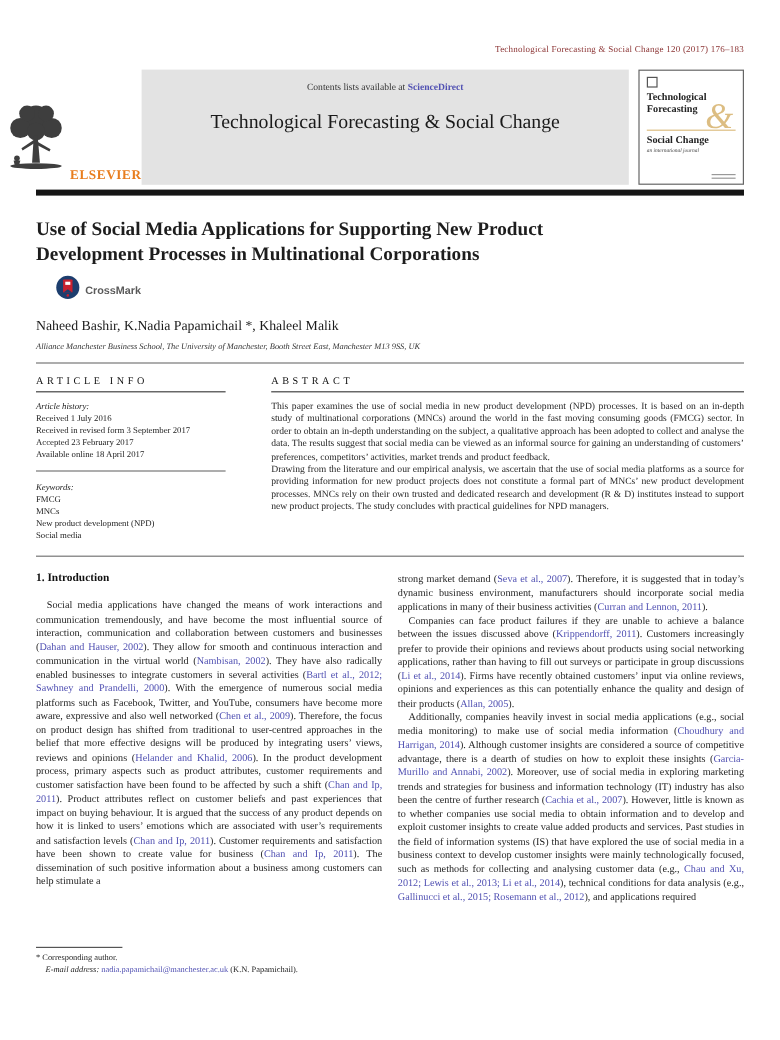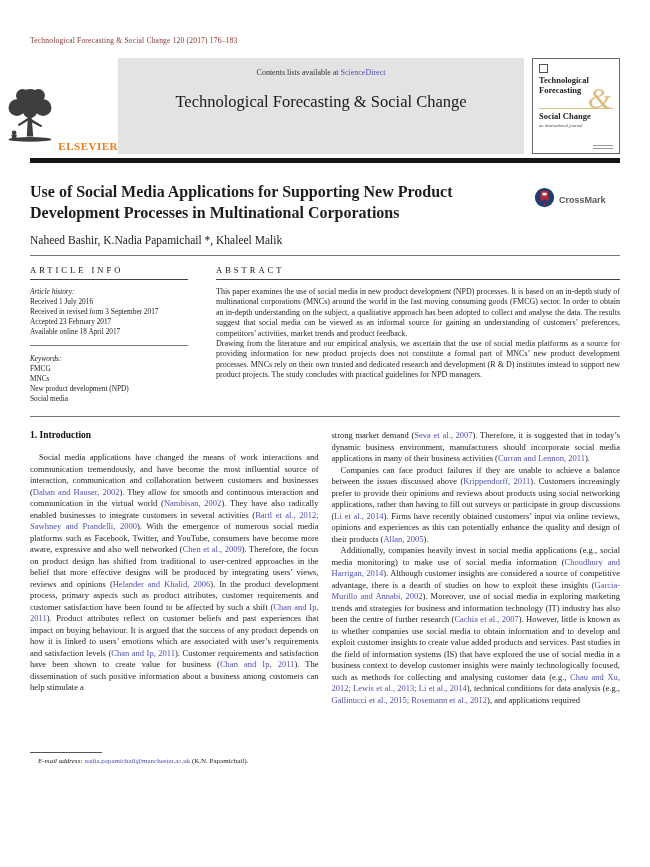--- a/index.html
+++ b/index.html
@@ -11,50 +11,50 @@
     --banner:#e3e3e3;
     --rule:#777;
   }
   html,body{margin:0;padding:0;background:#888;}
   .page{
     width:650px;height:867px;margin:0 auto;background:#ffffff;
     font-family:"Liberation Serif","DejaVu Serif",serif;color:var(--body);
     position:relative;box-sizing:border-box;padding:0 30px;overflow:hidden;
   }
   
-  .journal-ref{padding-top:36px;text-align:left;font-size:7.5px;color:var(--maroon);letter-spacing:.2px;}
+  .journal-ref{padding-top:36px;text-align:right;font-size:7.5px;color:var(--maroon);letter-spacing:.2px;}
   
   .header-row{display:flex;margin-top:13px;height:96px;}
   .logo-box{width:88px;display:flex;flex-direction:row;align-items:flex-end;justify-content:flex-end;padding-bottom:2px;}
   .elsevier-word{font-size:11px;font-weight:bold;color:var(--orange);letter-spacing:.5px;margin-top:1px;}
   .banner{flex:1;background:var(--banner);text-align:center;padding-top:10px;}
   .contents-line{font-size:8px;color:#333;}
-  .contents-line .sd{color:var(--link);}
+  .contents-line .sd{color:var(--link);font-weight:bold;}
   .banner-title{font-size:16.5px;color:#1a1a1a;margin-top:15px;}
   .cover-box{width:88px;border:1px solid #666;margin-left:8px;background:#fff;position:relative;box-sizing:border-box;padding:5px 6px;overflow:hidden;}
   .cover-mini-logo{width:7px;height:7px;border:1px solid #555;margin-bottom:3px;}
   .cover-t{font-size:8.5px;font-weight:bold;color:#222;line-height:1.15;position:relative;z-index:2;}
   .cover-amp{position:absolute;right:8px;top:22px;font-size:30px;color:#dcbd82;z-index:1;font-style:italic;}
   .cover-sc{font-size:8.5px;font-weight:bold;color:#222;margin-top:12px;position:relative;z-index:2;border-top:1px solid #dcbd82;padding-top:2px;}
   .cover-tag{font-size:4.5px;font-style:italic;color:#444;margin-top:2px;}
   .cover-pub{position:absolute;bottom:4px;right:6px;width:20px;}
   .cover-pub div{height:1px;background:#999;margin-top:2px;}
   .black-bar{height:5px;background:#151515;margin-top:4px;}
   
-  .title-row{display:flex;margin-top:18px;align-items:flex-start;}
+  .title-row{display:flex;margin-top:18px;align-items:flex-start;flex-direction:column;}
   .paper-title{flex:1;font-size:16px;line-height:21px;font-weight:bold;color:var(--ink);max-width:488px;}
   .crossmark{display:flex;align-items:center;gap:4px;margin-left:16px;margin-top:6px;cursor:pointer;}
   .crossmark-label{font-family:"Liberation Sans",sans-serif;font-size:9px;color:#5a5a5a;font-weight:bold;}
   .authors{margin-top:11px;font-size:11.5px;color:#1a1a1a;}
   .affiliation{margin-top:7px;font-size:7px;font-style:italic;color:#333;}
   .hrule{border:none;border-top:1px solid var(--rule);margin:9px 0 0 0;}
   
   .info-row{display:flex;padding-top:9px;}
   .info-col{width:158px;flex:none;}
-  .abs-col{flex:1;margin-left:28px;}
+  .abs-col{flex:1;margin-left:38px;}
   .sec-head{font-size:8.5px;letter-spacing:3px;color:#111;border-bottom:1px solid #444;padding-bottom:4px;margin-bottom:7px;}
   .info-text{font-size:7.3px;line-height:10px;color:#222;}
   .info-text .lbl{font-style:italic;}
   .info-divider{border:none;border-top:1px solid var(--rule);margin:8px 0;}
   .abs-text{font-size:8px;line-height:10.4px;text-align:justify;color:#1f1f1f;}
   .abs-copy{font-size:7.8px;text-align:right;margin-top:7px;color:#222;}
   .mid-rule{border:none;border-top:1px solid var(--rule);margin:12px 0 0 0;}
   
   .body-row{display:flex;gap:13px;padding-top:13px;height:336px;}
   .col{flex:1;min-width:0;}
@@ -135,20 +135,21 @@
           <path d="M7.5 17 L12 13.8 L16.5 17 Z" fill="#1d3e6e"></path>
           <rect x="9.6" y="6.6" width="4.8" height="3" fill="#ffffff"></rect>
           <circle cx="12" cy="19.6" r="1.2" fill="#c8202f"></circle>
         </svg>
       </span>
       <span class="crossmark-label">CrossMark</span>
     </div>
   </div>
 
   <div class="authors">Naheed Bashir, K.Nadia Papamichail *, Khaleel Malik</div>
+  <div class="affiliation">Alliance Manchester Business School, The University of Manchester, Booth Street East, Manchester M13 9SS, UK</div>
 
   <hr class="hrule">
 
   <div class="info-row">
     <div class="info-col">
       <div class="sec-head">ARTICLE INFO</div>
       <div class="info-text">
         <div class="lbl">Article history:</div>
         <div>Received 1 July 2016</div>
         <div>Received in revised form 3 September 2017</div>
@@ -173,20 +174,21 @@
   </div>
 
   <hr class="mid-rule">
 
   <div class="body-row">
     <div class="col col-left">
       <h2 class="sec-title">1. Introduction</h2>
       <p class="bodyp indent"><span>Social media applications have changed the means of work interactions and communication tremendously, and have become the most influential source of interaction, communication and collaboration between customers and businesses (</span><span class="link">Dahan and Hauser, 2002</span><span>). They allow for smooth and continuous interaction and communication in the virtual world (</span><span class="link">Nambisan, 2002</span><span>). They have also radically enabled businesses to integrate customers in several activities (</span><span class="link">Bartl et al., 2012; Sawhney and Prandelli, 2000</span><span>). With the emergence of numerous social media platforms such as Facebook, Twitter, and YouTube, consumers have become more aware, expressive and also well networked (</span><span class="link">Chen et al., 2009</span><span>). Therefore, the focus on product design has shifted from traditional to user-centred approaches in the belief that more effective designs will be produced by integrating users’ views, reviews and opinions (</span><span class="link">Helander and Khalid, 2006</span><span>). In the product development process, primary aspects such as product attributes, customer requirements and customer satisfaction have been found to be affected by such a shift (</span><span class="link">Chan and Ip, 2011</span><span>). Product attributes reflect on customer beliefs and past experiences that impact on buying behaviour. It is argued that the success of any product depends on how it is linked to users’ emotions which are associated with user’s requirements and satisfaction levels (</span><span class="link">Chan and Ip, 2011</span><span>). Customer requirements and satisfaction have been shown to create value for business (</span><span class="link">Chan and Ip, 2011</span><span>). The dissemination of such positive information about a business among customers can help stimulate a</span></p>
       <div class="footnote">
         <hr class="footnote-rule">
+        <div>* Corresponding author.</div>
         <div class="fn-line2"><span class="italic">E-mail address: </span><span class="link">nadia.papamichail@manchester.ac.uk</span><span> (K.N. Papamichail).</span></div>
       </div>
     </div>
 
     <div class="col">
       <p class="bodyp"><span>strong market demand (</span><span class="link">Seva et al., 2007</span><span>). Therefore, it is suggested that in today’s dynamic business environment, manufacturers should incorporate social media applications in many of their business activities (</span><span class="link">Curran and Lennon, 2011</span><span>).</span></p>
       <p class="bodyp indent"><span>Companies can face product failures if they are unable to achieve a balance between the issues discussed above (</span><span class="link">Krippendorff, 2011</span><span>). Customers increasingly prefer to provide their opinions and reviews about products using social networking applications, rather than having to fill out surveys or participate in group discussions (</span><span class="link">Li et al., 2014</span><span>). Firms have recently obtained customers’ input via online reviews, opinions and experiences as this can potentially enhance the quality and design of their products (</span><span class="link">Allan, 2005</span><span>).</span></p>
       <p class="bodyp indent"><span>Additionally, companies heavily invest in social media applications (e.g., social media monitoring) to make use of social media information (</span><span class="link">Choudhury and Harrigan, 2014</span><span>). Although customer insights are considered a source of competitive advantage, there is a dearth of studies on how to exploit these insights (</span><span class="link">Garcia-Murillo and Annabi, 2002</span><span>). Moreover, use of social media in exploring marketing trends and strategies for business and information technology (IT) industry has also been the centre of further research (</span><span class="link">Cachia et al., 2007</span><span>). However, little is known as to whether companies use social media to obtain information and to develop and exploit customer insights to create value added products and services. Past studies in the field of information systems (IS) that have explored the use of social media in a business context to develop customer insights were mainly technologically focused, such as methods for collecting and analysing customer data (e.g., </span><span class="link">Chau and Xu, 2012; Lewis et al., 2013; Li et al., 2014</span><span>), technical conditions for data analysis (e.g., </span><span class="link">Gallinucci et al., 2015; Rosemann et al., 2012</span><span>), and applications required</span></p>
     </div>
   </div>

